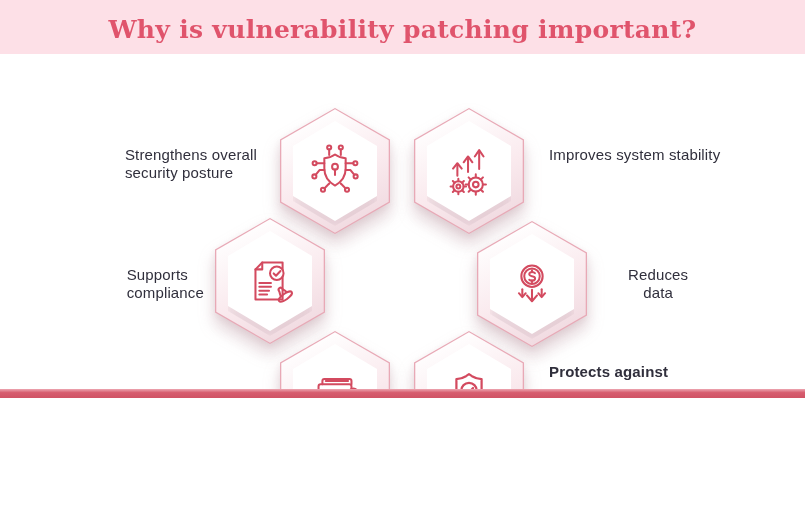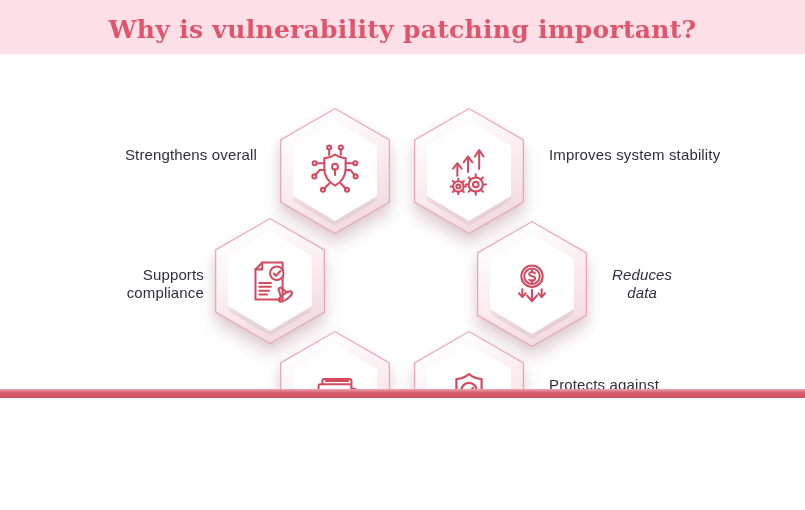--- a/index.html
+++ b/index.html
@@ -57,28 +57,28 @@
     color:var(--icon-stroke);
   }
   .hex-icon svg{width:62px;height:62px;display:block;}
   
   .label{
     position:absolute;
     font-size:15px;line-height:18px;font-weight:500;
     letter-spacing:.15px;
     color:var(--label-color);
   }
-  .label.right-align{text-align:right;}
+  .label.right-align{text-align:left;}
   .label.left-align{text-align:center;}
   .l1{right:548px;top:146px;}
   .l2{left:549px;top:146px;}
   .l3{right:601px;top:266px;}
-  .l4{left:612px;top:266px;font-style:italic;}
+  .l4{left:628px;top:266px;}
   .l5{right:548px;top:377px;}
-  .l6{left:549px;top:376px;}
+  .l6{left:549px;top:363px;font-weight:bold;}
   .h1{left:280px;top:108px;}
   .h2{left:414px;top:108px;}
   .h3{left:215px;top:218px;}
   .h4{left:477px;top:221px;}
   .h5{left:280px;top:331px;}
   .h6{left:414px;top:331px;}
 </style>
 </head>
 <body>
 
@@ -210,20 +210,21 @@
       <svg viewBox="0 0 64 64" fill="none" stroke="currentColor" stroke-width="2.3" stroke-linecap="round" stroke-linejoin="round">
         <path d="m32 11.5 3.1 2.1c3 1.8 6.4 2.9 9.9 3.1v11.5c0 9.7-5.1 15.9-13 20-7.9-4.1-13-10.3-13-20V16.7c3.5-.2 6.9-1.3 9.9-3.1L32 11.5z"></path>
         <circle cx="32" cy="28.5" r="8"></circle>
         <path d="m28.2 28.7 2.7 2.7 5.3-5.6"></path>
       </svg>
     </div>
   </div>
 
   <div class="label right-align l1">
     <div>Strengthens overall</div>
+    <div>security posture</div>
   </div>
   <div class="label left-align l2">
     <div>Improves system stability</div>
   </div>
   <div class="label right-align l3">
     <div>Supports</div>
     <div>compliance</div>
   </div>
   <div class="label left-align l4">
     <div>Reduces</div>

